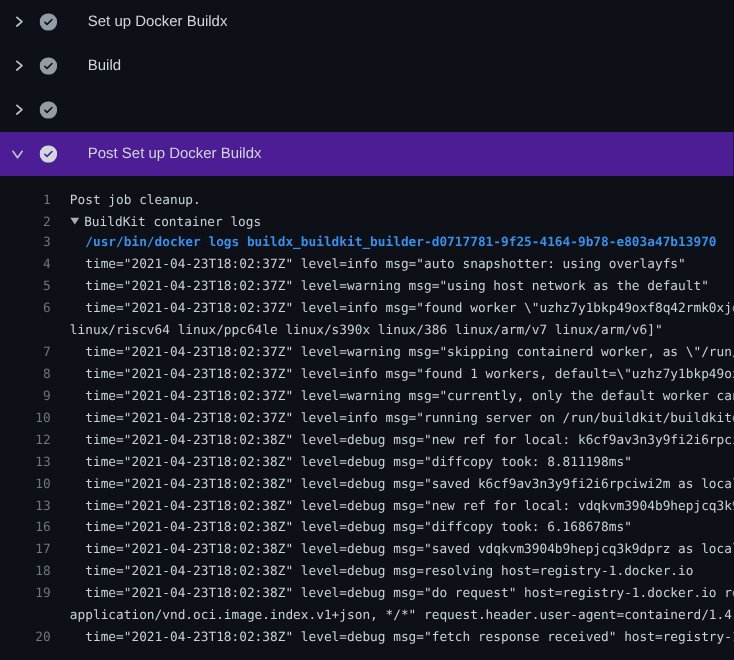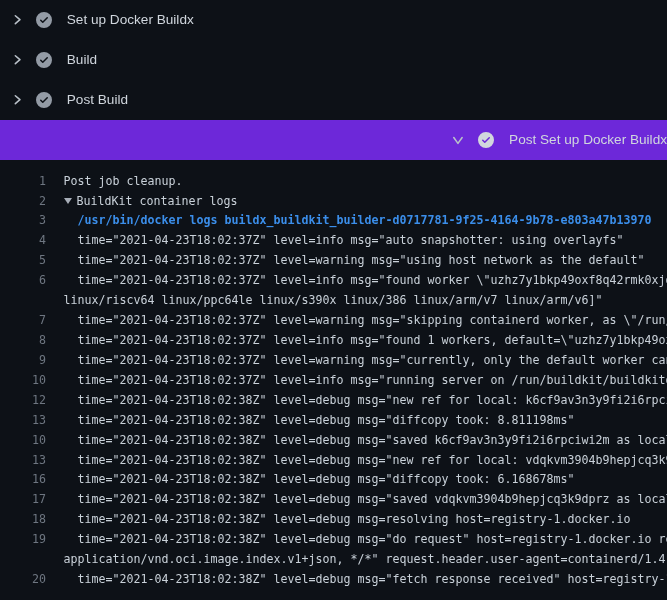--- a/index.html
+++ b/index.html
@@ -7,26 +7,26 @@
     width: 667px; height: 600px; overflow: hidden;
     background: #0d1117;
     font-family: "Liberation Sans", sans-serif;
   }
   .steps { }
   .step-row {
     height: 40px; display: flex; align-items: center;
     padding-left: 7.5px; box-sizing: border-box;
     cursor: pointer;
   }
-  .step-row.expanded { background: #6d28d9; justify-content: flex-end; }
+  .step-row.expanded { background: #4c1d95; }
   .icon-box { width: 16px; height: 16px; flex: none; display: block; }
   .step-chevron { margin-top: -2px; }
   .step-check { margin-left: 12.3px; margin-top: -1px; }
   .step-title {
-    margin-left: 15px;
+    margin-left: 28px;
     font-size: 13.6px; color: #d0d6dd; line-height: 40px;
     white-space: pre;
   }
   .log {
     padding-top: 11.6px;
     font-family: "DejaVu Sans Mono", monospace;
     font-size: 11.63px;
   }
   .log-row { height: 19.93px; line-height: 19.93px; display: flex; white-space: pre; }
   .log-num {
@@ -70,21 +70,20 @@
         </svg>
         <span class="step-title">Build</span>
       </div>
       <div class="step-row">
         <svg viewBox="0 0 16 16" width="16" height="16" class="icon-box step-chevron">
           <path fill="none" stroke="#b9c1c9" stroke-width="1.55" stroke-linecap="round" stroke-linejoin="round" d="M7.33 4.75 L11.95 8.7 L7.33 12.65"></path>
         </svg>
         <svg viewBox="0 0 16 16" width="16" height="16" class="icon-box step-check">
           <path fill="#939ba5" d="M8 16A8 8 0 1 1 8 0a8 8 0 0 1 0 16Zm3.78-9.72a.751.751 0 0 0-.018-1.042.751.751 0 0 0-1.042-.018L6.75 9.19 5.28 7.72a.751.751 0 0 0-1.042.018.751.751 0 0 0-.018 1.042l2 2a.75.75 0 0 0 1.06 0Z"></path>
         </svg>
-        <span class="step-title">Post Build</span>
       </div>
       <div class="step-row expanded">
         <svg viewBox="0 0 16 16" width="16" height="16" class="icon-box step-chevron">
           <path fill="none" stroke="#b9c1c9" stroke-width="1.55" stroke-linecap="round" stroke-linejoin="round" d="M3.75 6.55 L7.95 12.35 L12.15 6.55"></path>
         </svg>
         <svg viewBox="0 0 16 16" width="16" height="16" class="icon-box step-check">
           <path fill="#d2d7dd" d="M8 16A8 8 0 1 1 8 0a8 8 0 0 1 0 16Zm3.78-9.72a.751.751 0 0 0-.018-1.042.751.751 0 0 0-1.042-.018L6.75 9.19 5.28 7.72a.751.751 0 0 0-1.042.018.751.751 0 0 0-.018 1.042l2 2a.75.75 0 0 0 1.06 0Z"></path>
         </svg>
         <span class="step-title">Post Set up Docker Buildx</span>
       </div>

